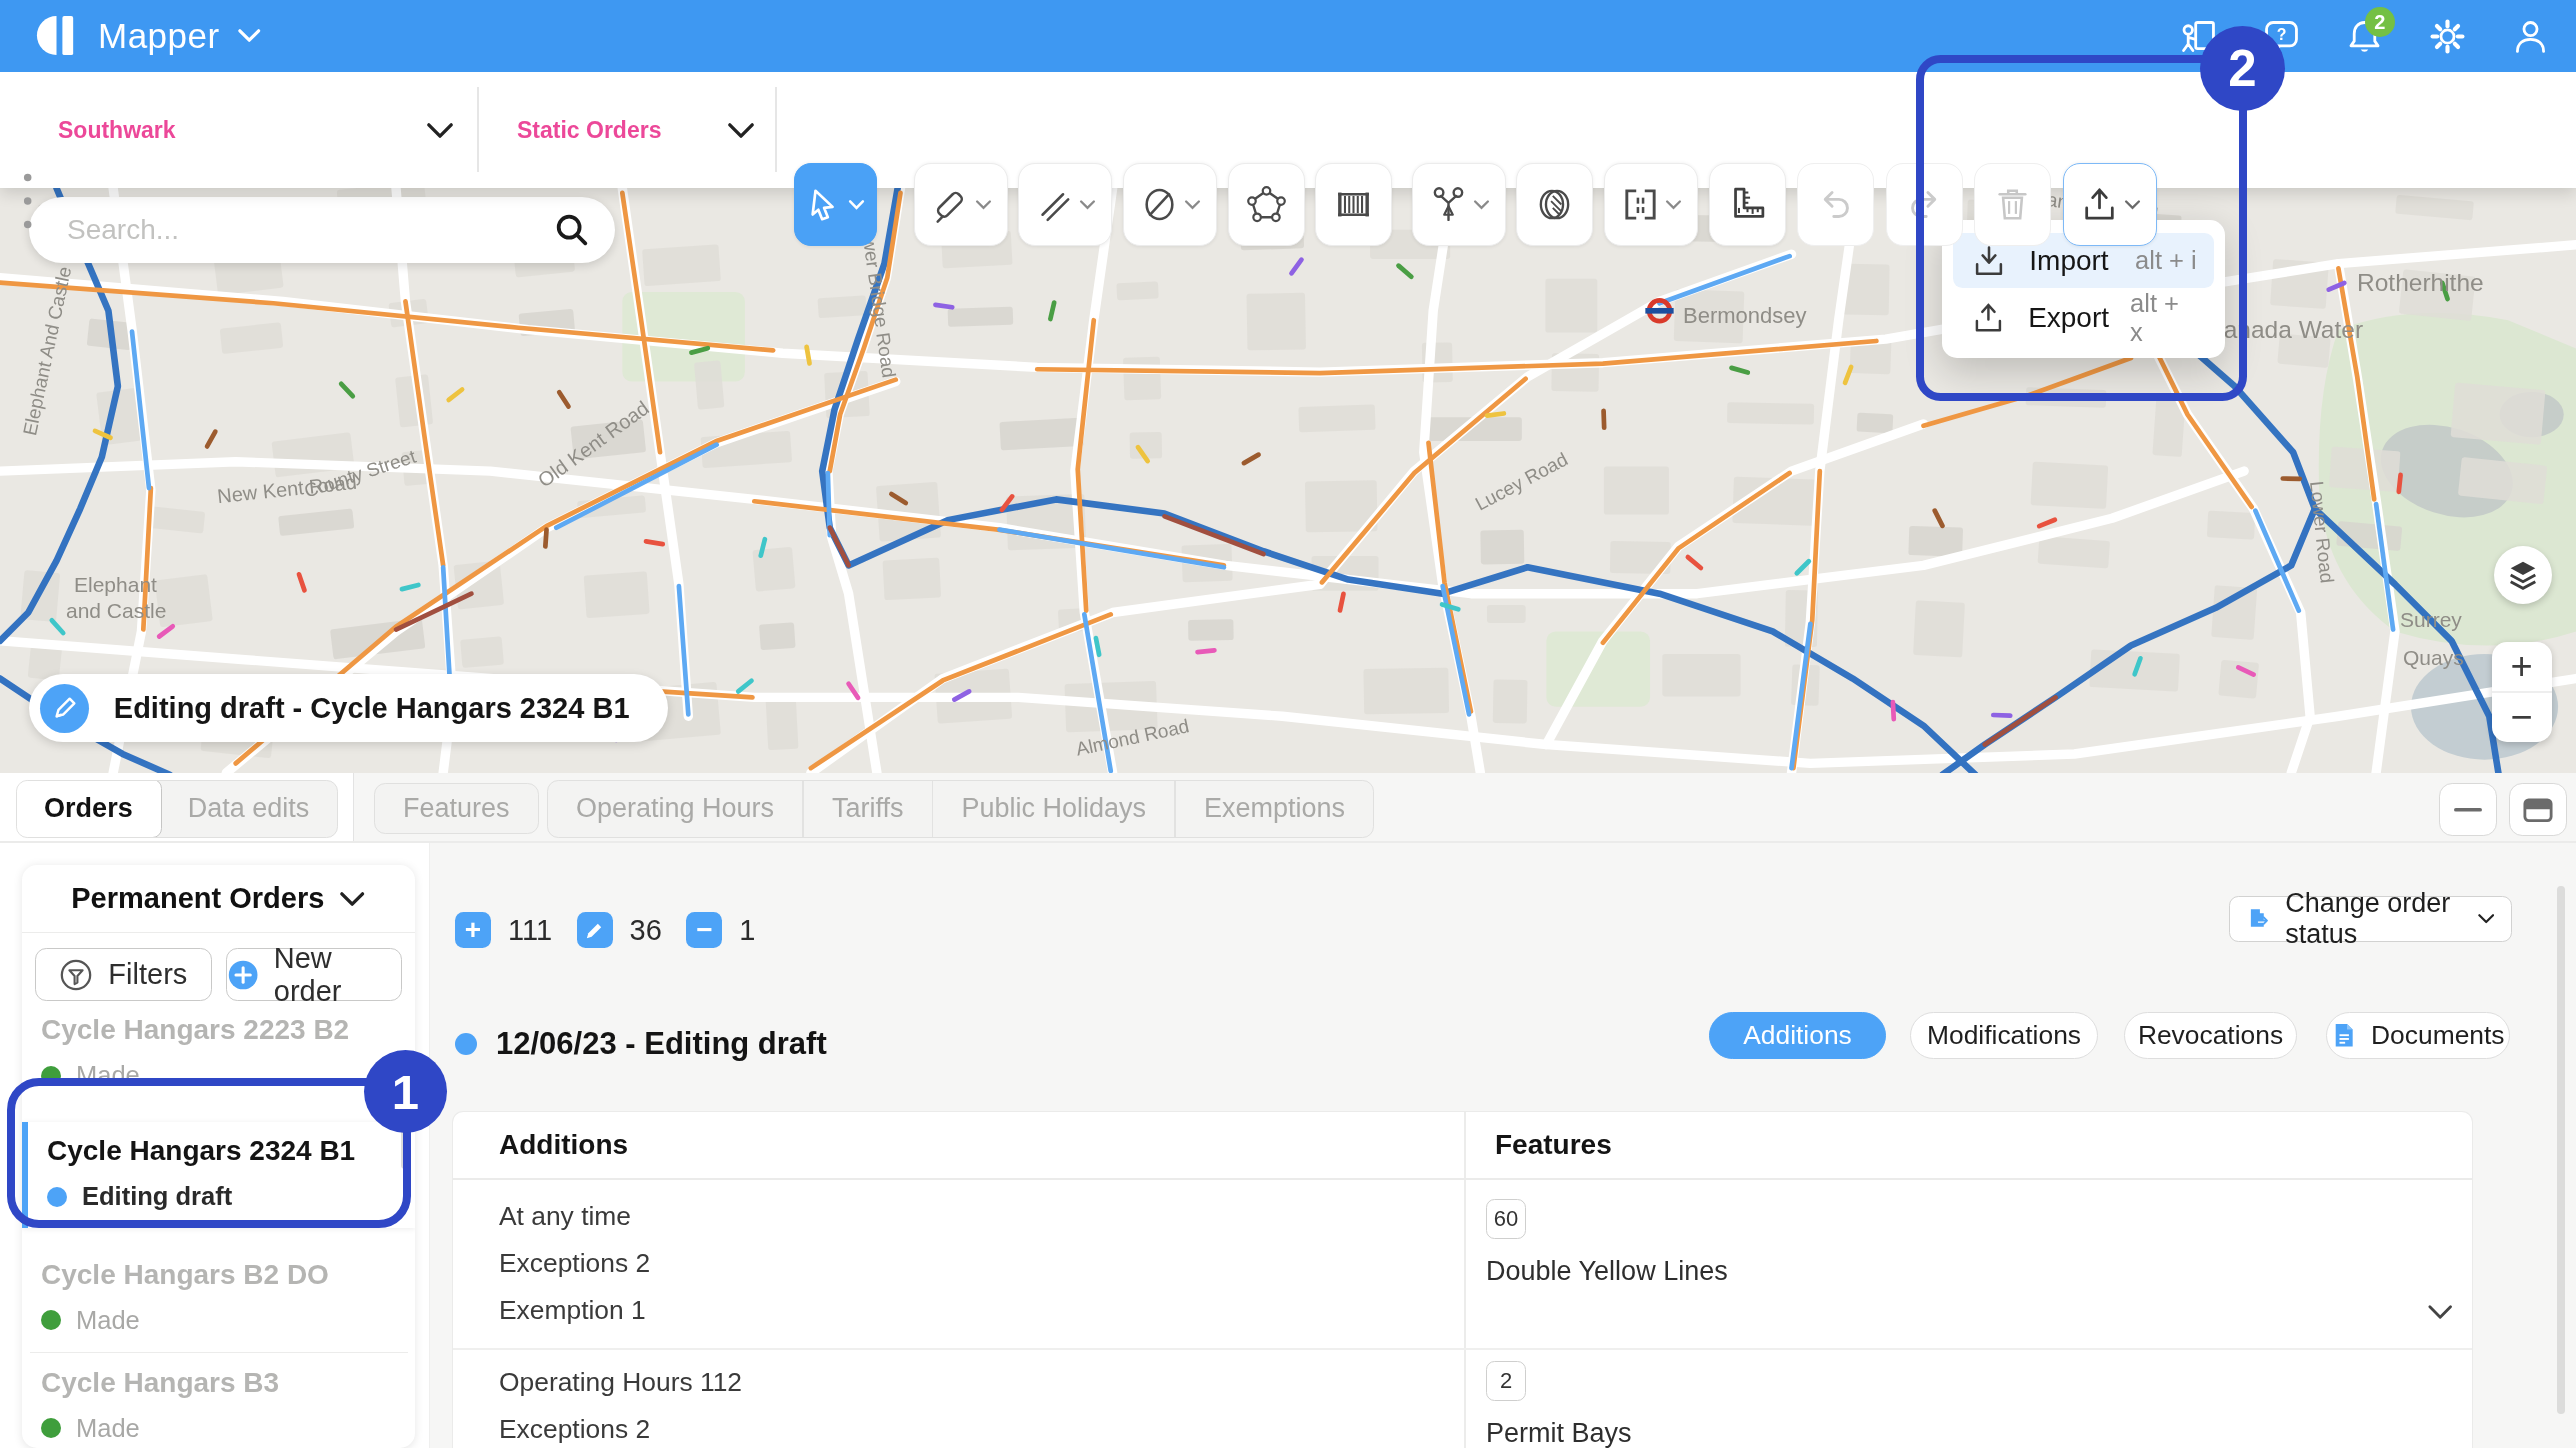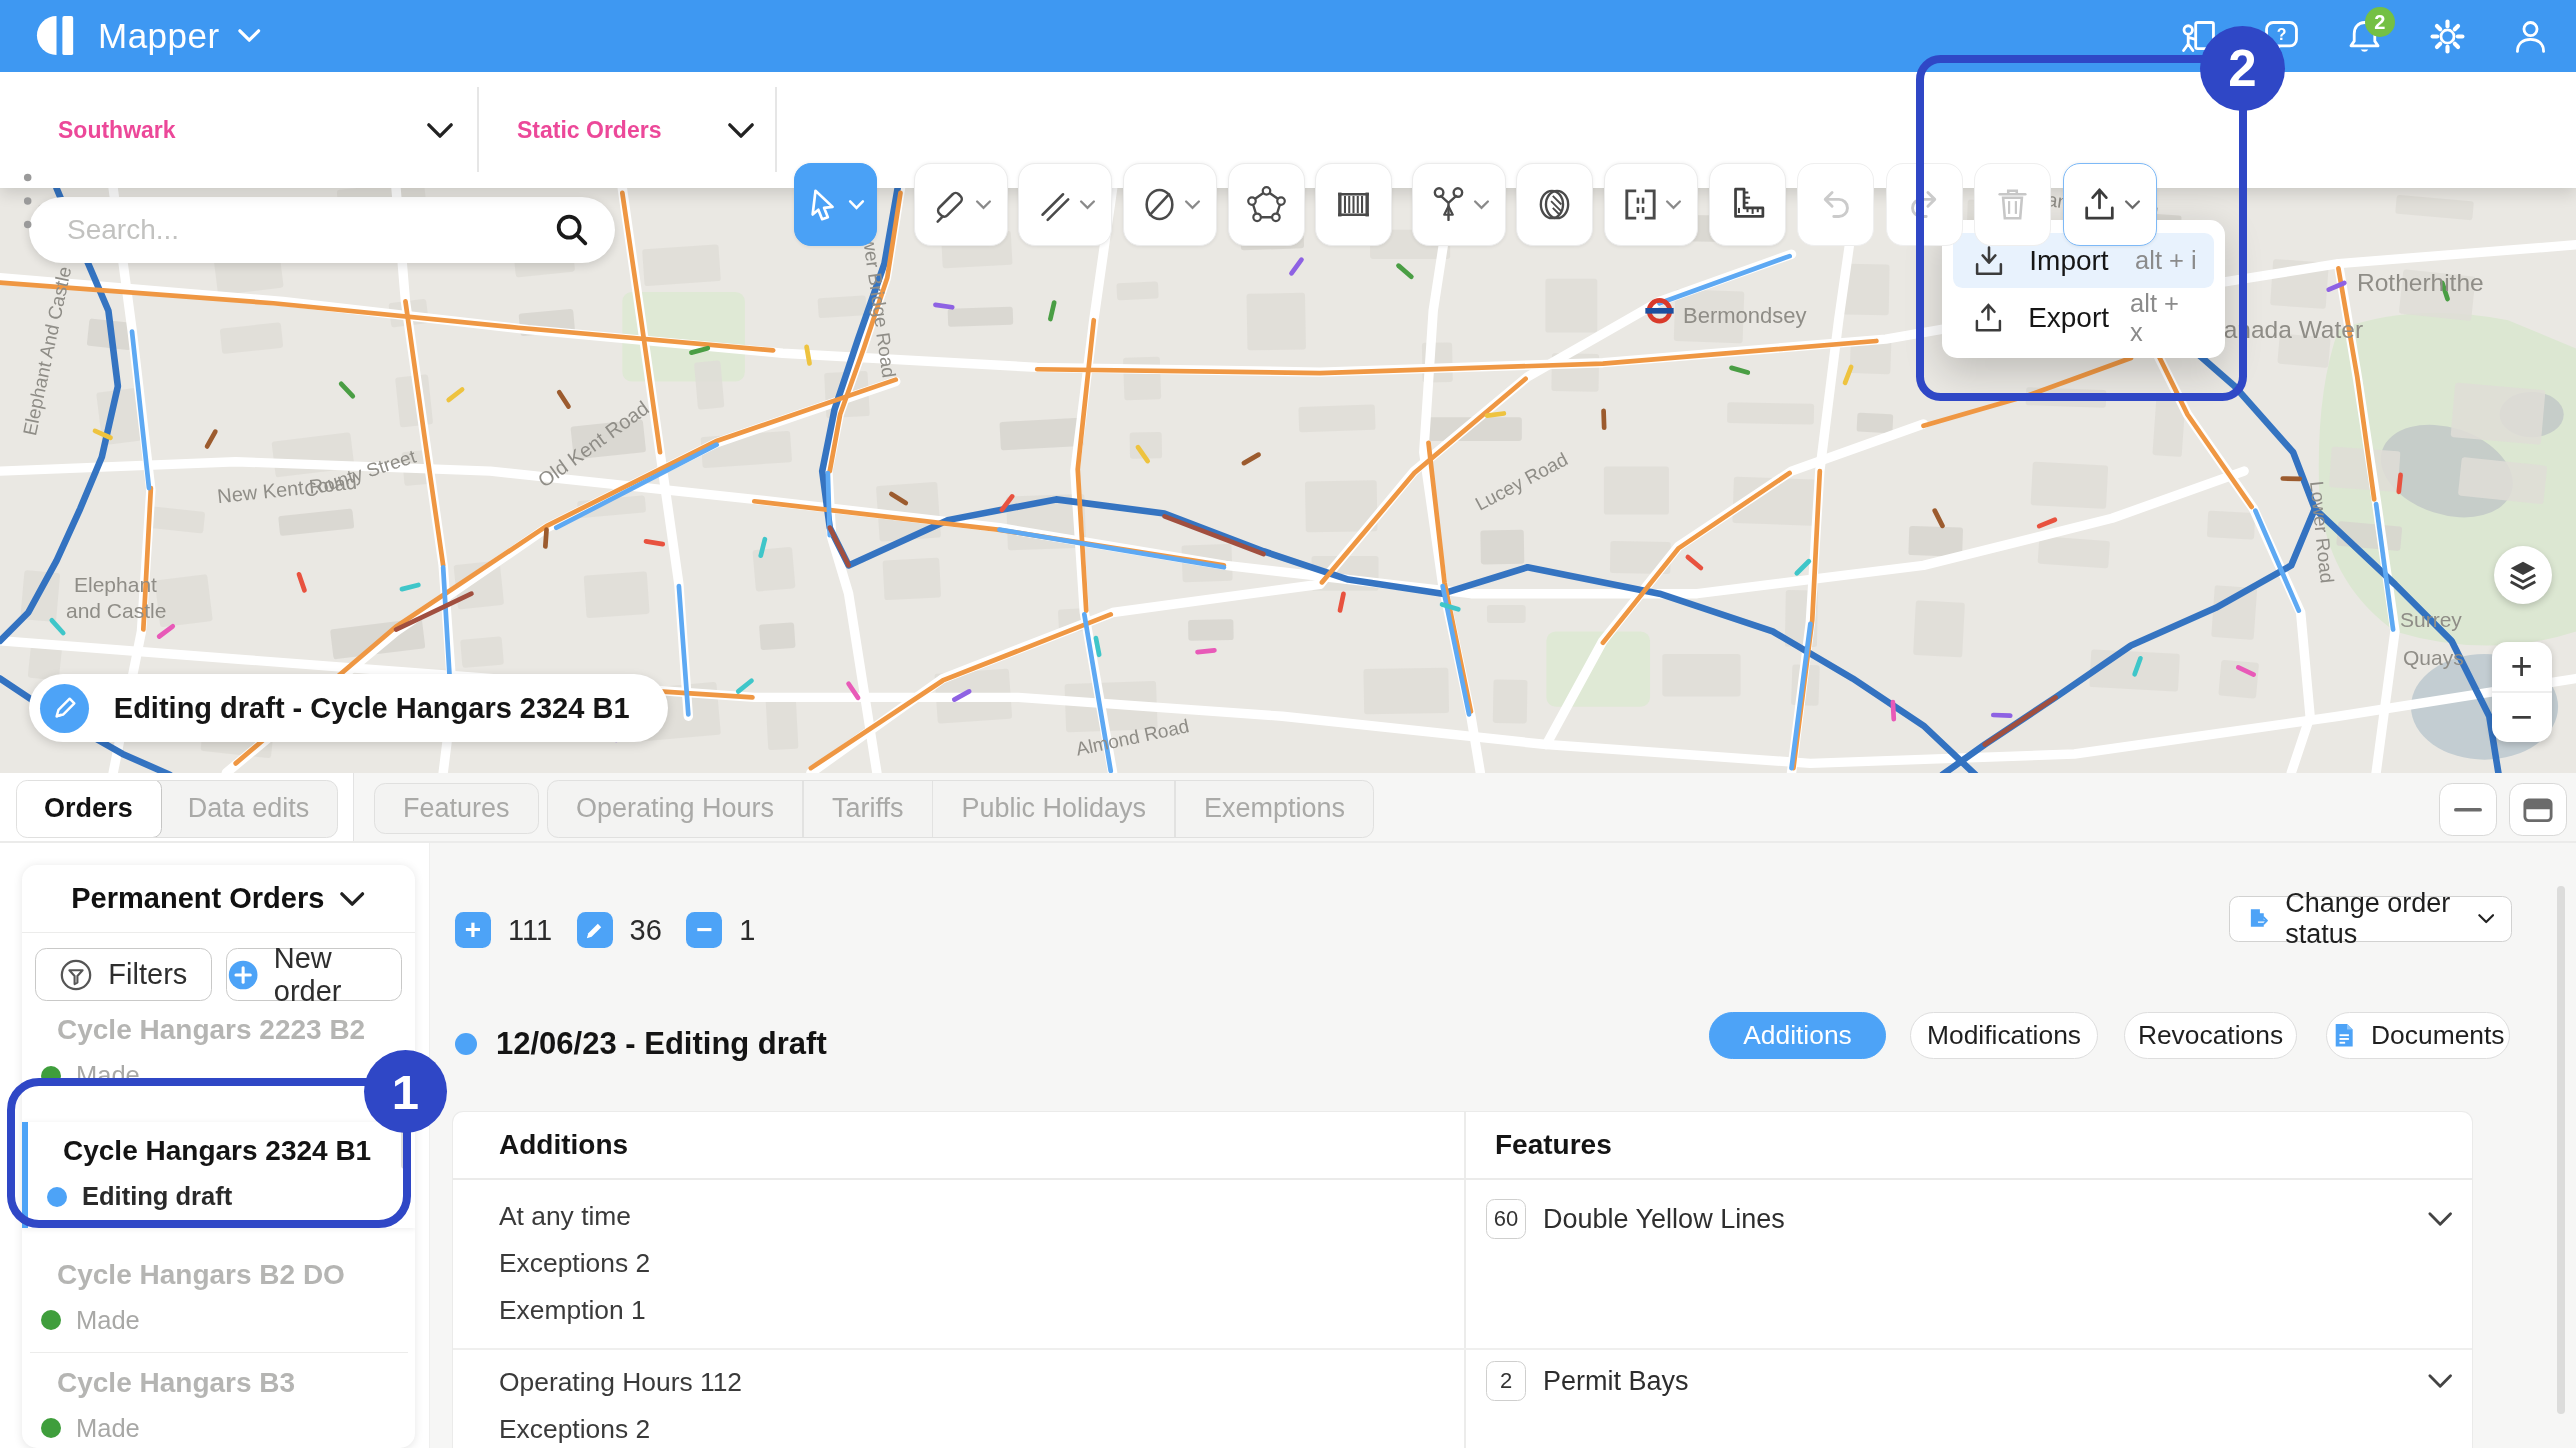--- a/index.html
+++ b/index.html
@@ -88,21 +88,21 @@
     box-shadow:0 1.9px 9.4px rgba(0,0,0,.10);overflow:hidden;}
   .side-head{height:68px;display:flex;align-items:center;justify-content:center;gap:15px;
     border-bottom:1.9px solid #ececeb;cursor:pointer;}
   .side-head .t{font-size:29px;font-weight:bold;color:#111;}
   .side-btns{height:83px;display:flex;align-items:center;gap:14px;padding:0 13.2px;background:#fff;
     position:relative;z-index:3;}
   .o-btn{flex:1;height:53px;border:1.9px solid #c9c9c8;border-radius:11.3px;background:#fff;
     display:flex;align-items:center;justify-content:center;gap:15px;font-size:29px;color:#2e2e2e;cursor:pointer;}
   .order-list{position:relative;height:calc(100% - 151px);overflow:hidden;}
   .order-item{padding:13.2px 19px 17px 19px;cursor:pointer;}
-  .order-item .name{font-size:28px;font-weight:bold;color:#b5b5b3;margin-left:16px;}
+  .order-item .name{font-size:28px;font-weight:bold;color:#b5b5b3;}
   .order-item .st{display:flex;align-items:center;gap:15px;margin-top:15px;}
   .order-item .st .txt{font-size:25.5px;color:#a8a8a6;}
   .dot{width:20px;height:20px;border-radius:50%;}
   .order-item.sel{background:#fff;border-left:6.6px solid var(--accent);
     box-shadow:0 0.9px 5.7px rgba(0,0,0,.08);}
   .order-item.sel .name{color:#141414;}
   .order-item.sel .st .txt{color:#2a2a2a;font-weight:bold;}
   .list-div{height:1.9px;background:#ececeb;margin:0 7.5px;}
   
   .counts{left:455px;top:139px;display:flex;align-items:center;gap:24.5px;}
@@ -121,21 +121,21 @@
   .table{left:452px;top:338px;width:2021px;height:338px;background:#fff;
     border:1.9px solid #ebebea;border-bottom:none;border-radius:11.3px 11.3px 0 0;}
   .tcol-div{position:absolute;left:1011px;top:0;bottom:0;width:1.9px;background:#ececeb;}
   .thead{position:absolute;top:0;height:66px;display:flex;align-items:center;
     font-size:28px;font-weight:bold;color:#141414;}
   .thead-line{position:absolute;top:66px;left:0;right:0;height:1.9px;background:#ebebea;}
   .cell-line{font-size:26.4px;color:#3a3a3a;line-height:47px;}
   .rowdiv{position:absolute;left:0;right:0;height:1.9px;background:#efefee;}
   .fbadge{width:40px;height:40px;border:1.9px solid #cfcfce;border-radius:8.5px;display:flex;
     align-items:center;justify-content:center;font-size:22px;color:#333;}
-  .frow{position:absolute;left:1033px;right:19px;display:flex;align-items:center;gap:17px;}
+  .frow{position:absolute;left:1033px;right:19px;display:flex;gap:17px;flex-direction:column;}
   .scroll-thumb{position:absolute;background:#dcdcdb;border-radius:3.8px;}
   svg{display:block;}
 </style>
 </head>
 <body>
 
 <div class="abs map">
   <svg id="mapsvg" width="2576" height="586" viewBox="0 0 2732 621">
     <rect width="2732" height="621" fill="#eae8e3"></rect>
 

